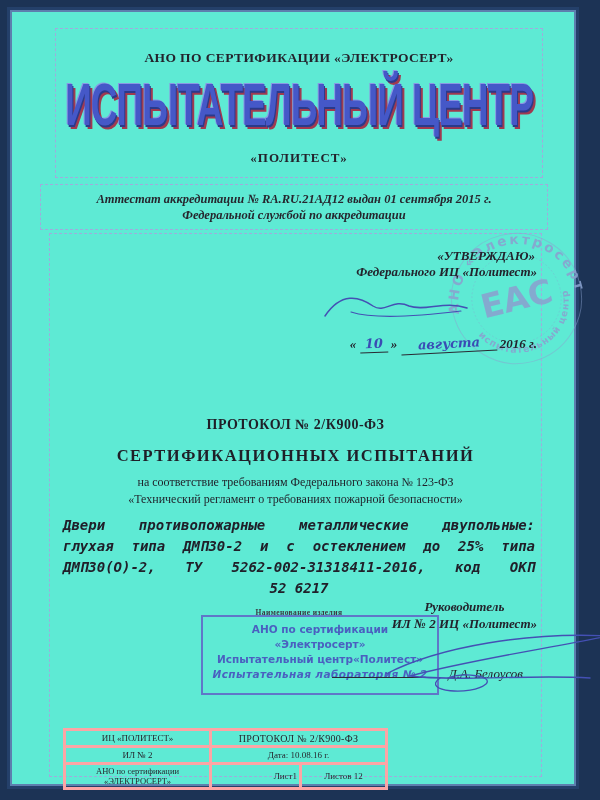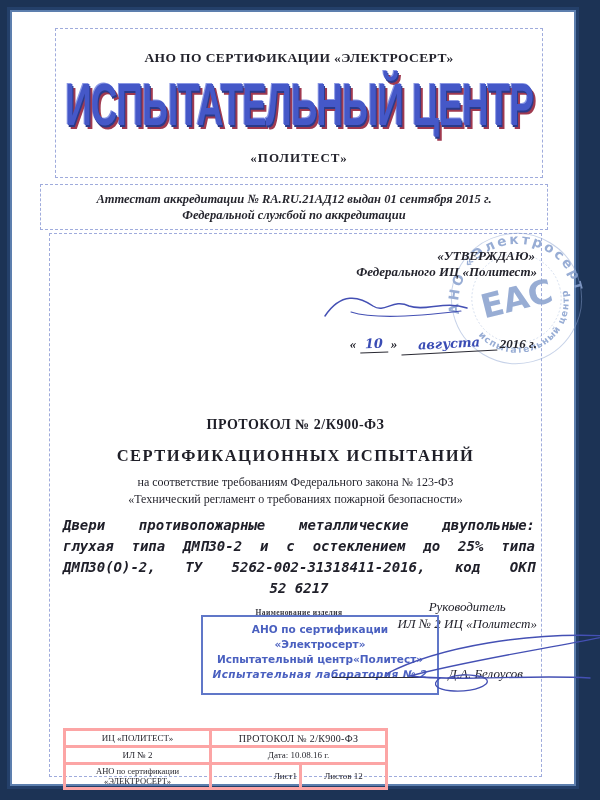--- a/index.html
+++ b/index.html
@@ -3,21 +3,21 @@
 <meta charset="utf-8">
 <style>
   html,body{margin:0;padding:0;}
   body{
     width:600px;height:800px;position:relative;overflow:hidden;
     background:#1c3355;
     font-family:"Liberation Serif", serif;
   }
   .page{
     position:absolute;left:12px;top:12px;width:562px;height:772px;
-    background:#ffffff;
+    background:#5eead4;
     box-shadow:0 0 0 2px #5d7fae, 0 0 0 5px #24406a;
   }
   .dashed{border:1px dashed #9fabdc;position:absolute;box-sizing:border-box;}
 
   
   .header-box{left:43px;top:16px;width:488px;height:150px;text-align:center;}
   .org-name{margin-top:21px;font-size:13.5px;font-weight:bold;letter-spacing:.4px;color:#23232c;}
   .logo-wrap{margin-top:4px;height:72px;display:flex;align-items:center;justify-content:center;}
   .logo-text{
     font-family:"Liberation Sans", sans-serif;font-weight:800;font-size:37px;
@@ -60,21 +60,21 @@
   .item-block{position:absolute;left:13px;top:281px;width:472px;
     font-family:"DejaVu Sans Mono", monospace;font-weight:bold;font-style:italic;
     font-size:14px;line-height:21px;color:#20202a;}
   .item-line{text-align:justify;text-align-last:justify;}
   .item-line.center{text-align:center;text-align-last:center;}
   .item-caption{margin-top:3px;text-align:right;text-align-last:center;
     font-family:"Liberation Serif", serif;font-weight:bold;font-style:normal;
     font-size:7.5px;letter-spacing:.4px;color:#3a3a42;}
 
   .lab-head{position:absolute;right:4px;top:364px;text-align:center;
-    font-weight:normal;font-style:italic;font-size:13px;line-height:17px;color:#23232c;}
+    font-weight:bold;font-style:italic;font-size:13px;line-height:17px;color:#23232c;}
 
   .stamp-box{position:absolute;left:151px;top:381px;width:238px;height:80px;
     box-sizing:border-box;border:2px solid #6077c8;text-align:center;padding-top:5px;
     font-family:"DejaVu Sans", sans-serif;font-weight:600;font-size:10.5px;line-height:15px;
     color:#4a60c0;z-index:1;}
   .stamp-box .it{font-style:italic;letter-spacing:.4px;}
 
   .belousov-sig{position:absolute;left:330px;top:392px;width:235px;height:70px;z-index:2;}
   .belousov-row{position:absolute;right:18px;top:430px;white-space:nowrap;z-index:1;}
   .belousov-row .u{display:inline-block;width:108px;border-bottom:1.3px solid #2a2a33;height:13px;}

